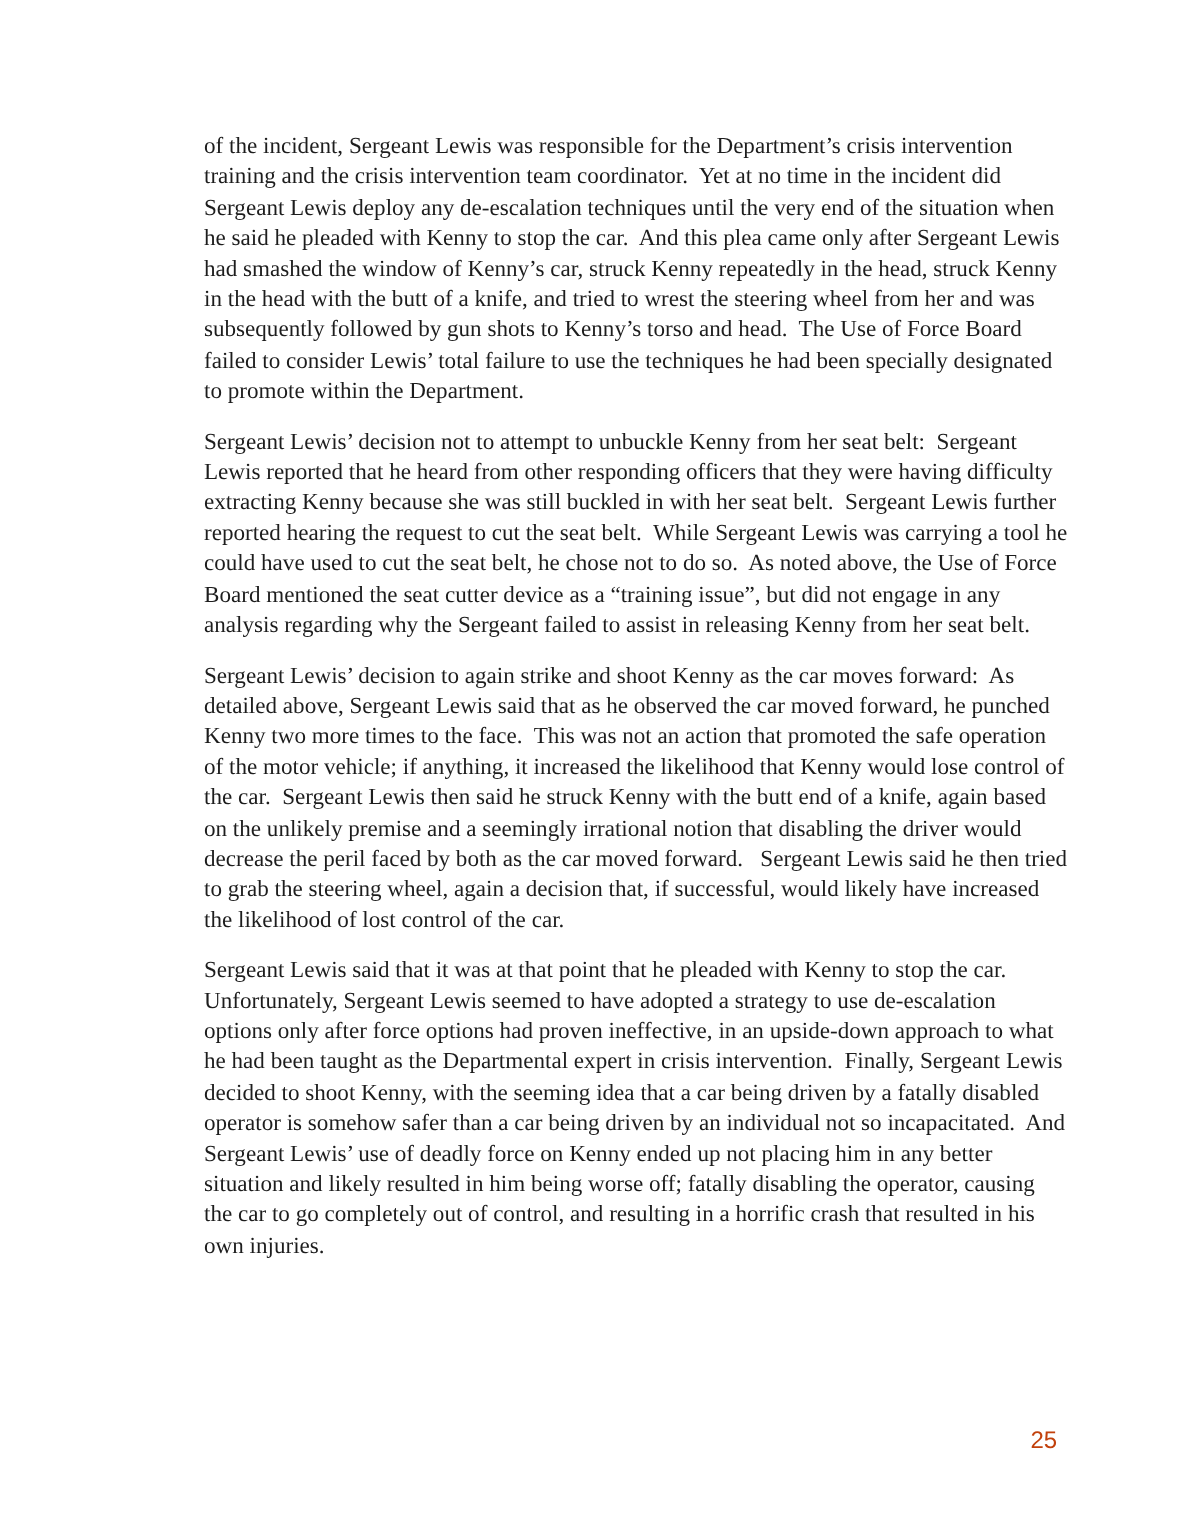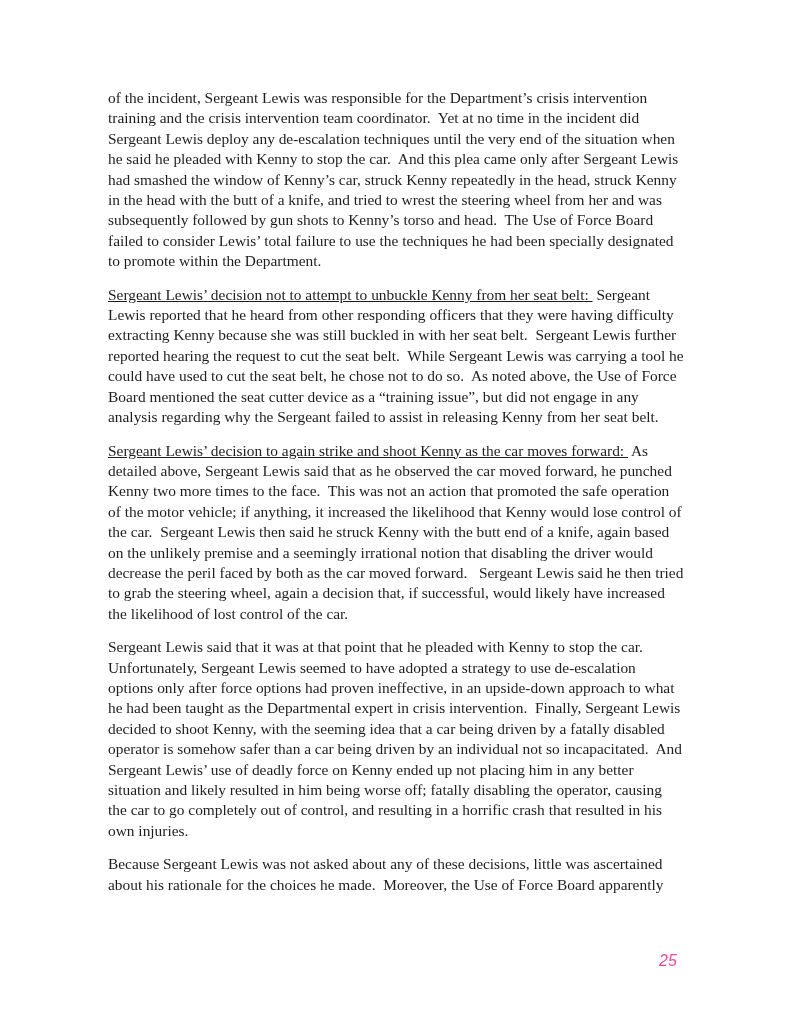--- a/index.html
+++ b/index.html
@@ -8,52 +8,51 @@
     background: #ffffff;
   }
   .page {
     position: relative;
     width: 733px;
     height: 1023px;
     background: #ffffff;
     font-family: "Liberation Serif", "DejaVu Serif", serif;
     color: #1d1d1d;
     overflow: hidden;
+    margin-left: 28px;
   }
   .doc-body {
     position: absolute;
     left: 108px;
     top: 88px;
     width: 576px;
   }
   .para {
     margin: 0 0 13px 0;
     font-size: 15.4px;
     line-height: 20.4px;
     text-align: left;
     white-space: pre-wrap;
   }
   .seg-normal { text-decoration: none; font-style: normal; }
-  .seg-underline { text-decoration: underline; }
+  .seg-underline { }
   .seg-italic { }
   .page-number {
     position: absolute;
     left: 659px;
     top: 952px;
     font-family: "Liberation Sans", "DejaVu Sans", sans-serif;
     font-size: 16px;
-    color: #ec4899;
-    font-style: italic;
+    color: #c2410c;
   }
 </style>
 </head>
 <body>
 
 <div class="page">
   <div class="doc-body">
       <p class="para"><span class="seg-normal">of the incident, Sergeant Lewis was responsible for the Department’s crisis intervention training and the crisis intervention team coordinator.  Yet at no time in the incident did Sergeant Lewis deploy any de-escalation techniques until the very end of the situation when he said he pleaded with Kenny to stop the car.  And this plea came only after Sergeant Lewis had smashed the window of Kenny’s car, struck Kenny repeatedly in the head, struck Kenny in the head with the butt of a knife, and tried to wrest the steering wheel from her and was subsequently followed by gun shots to Kenny’s torso and head.  The Use of Force Board failed to consider Lewis’ total failure to use the techniques he had been specially designated to promote within the Department.</span></p>
       <p class="para"><span class="seg-underline">Sergeant Lewis’ decision not to attempt to unbuckle Kenny from her seat belt: </span><span class="seg-normal"> Sergeant Lewis reported that he heard from other responding officers that they were having difficulty extracting Kenny because she was still buckled in with her seat belt.  Sergeant Lewis further reported hearing the request to cut the seat belt.  While Sergeant Lewis was carrying a tool he could have used to cut the seat belt, he chose not to do so.  As noted above, the Use of Force Board mentioned the seat cutter device as a “training issue”, but did not engage in any analysis regarding why the Sergeant failed to assist in releasing Kenny from her seat belt.</span></p>
       <p class="para"><span class="seg-underline">Sergeant Lewis’ decision to again strike and shoot Kenny as the car moves forward: </span><span class="seg-normal"> As detailed above, Sergeant Lewis said that as he observed the car moved forward, he punched Kenny two more times to the face.  This was not an action that promoted the safe operation of the motor vehicle; if anything, it increased the likelihood that Kenny would lose control of the car.  Sergeant Lewis then said he struck Kenny with the butt end of a knife, again based on the unlikely premise and a seemingly irrational notion that disabling the driver would decrease the peril faced by both as the car moved forward.   Sergeant Lewis said he then tried to grab the steering wheel, again a decision that, if successful, would likely have increased the likelihood of lost control of the car.</span></p>
       <p class="para"><span class="seg-normal">Sergeant Lewis said that it was at that point that he pleaded with Kenny to stop the car.  Unfortunately, Sergeant Lewis seemed to have adopted a strategy to use de-escalation options only </span><span class="seg-italic">after</span><span class="seg-normal"> force options had proven ineffective, in an upside-down approach to what he had been taught as the Departmental expert in crisis intervention.  Finally, Sergeant Lewis decided to shoot Kenny, with the seeming idea that a car being driven by a fatally disabled operator is somehow safer than a car being driven by an individual not so incapacitated.  And Sergeant Lewis’ use of deadly force on Kenny ended up not placing him in any better situation and likely resulted in him being worse off; fatally disabling the operator, causing the car to go completely out of control, and resulting in a horrific crash that resulted in his own injuries.</span></p>
-      <p class="para"><span class="seg-normal">Because Sergeant Lewis was not asked about any of these decisions, little was ascertained about his rationale for the choices he made.  Moreover, the Use of Force Board apparently</span></p>
     </div>
   <div class="page-number">25</div>
 </div>
 
 </body></html>

